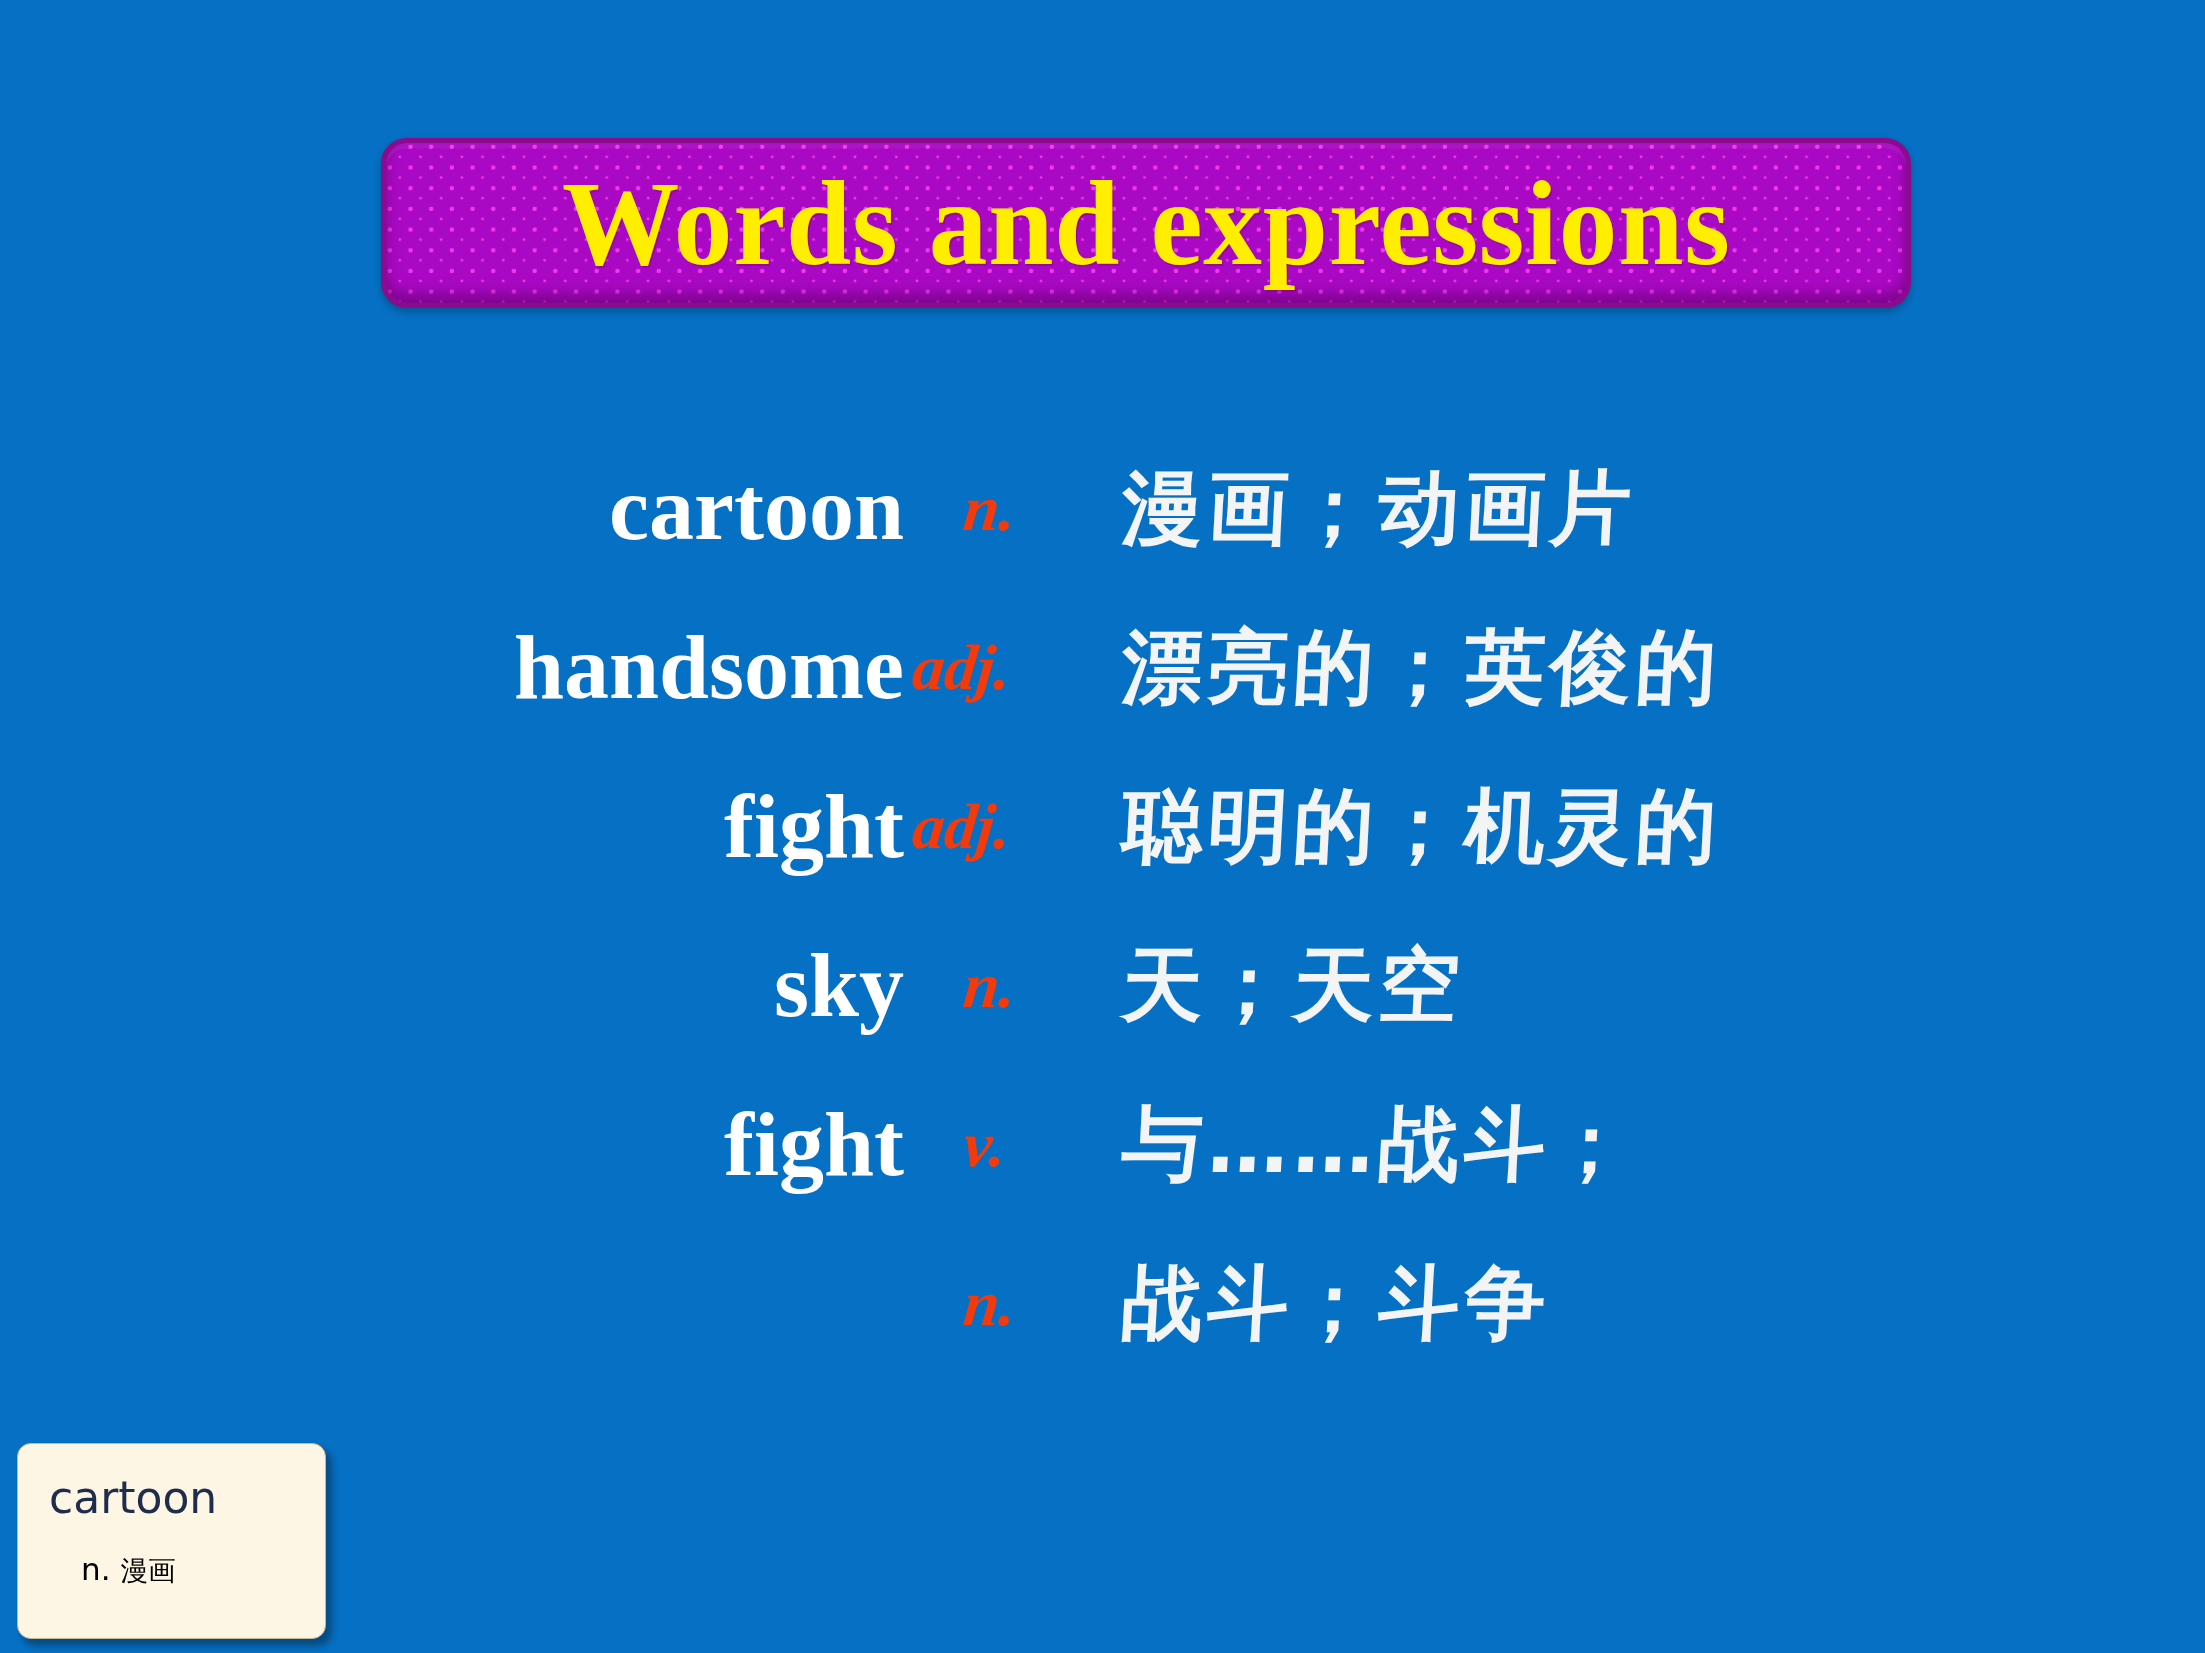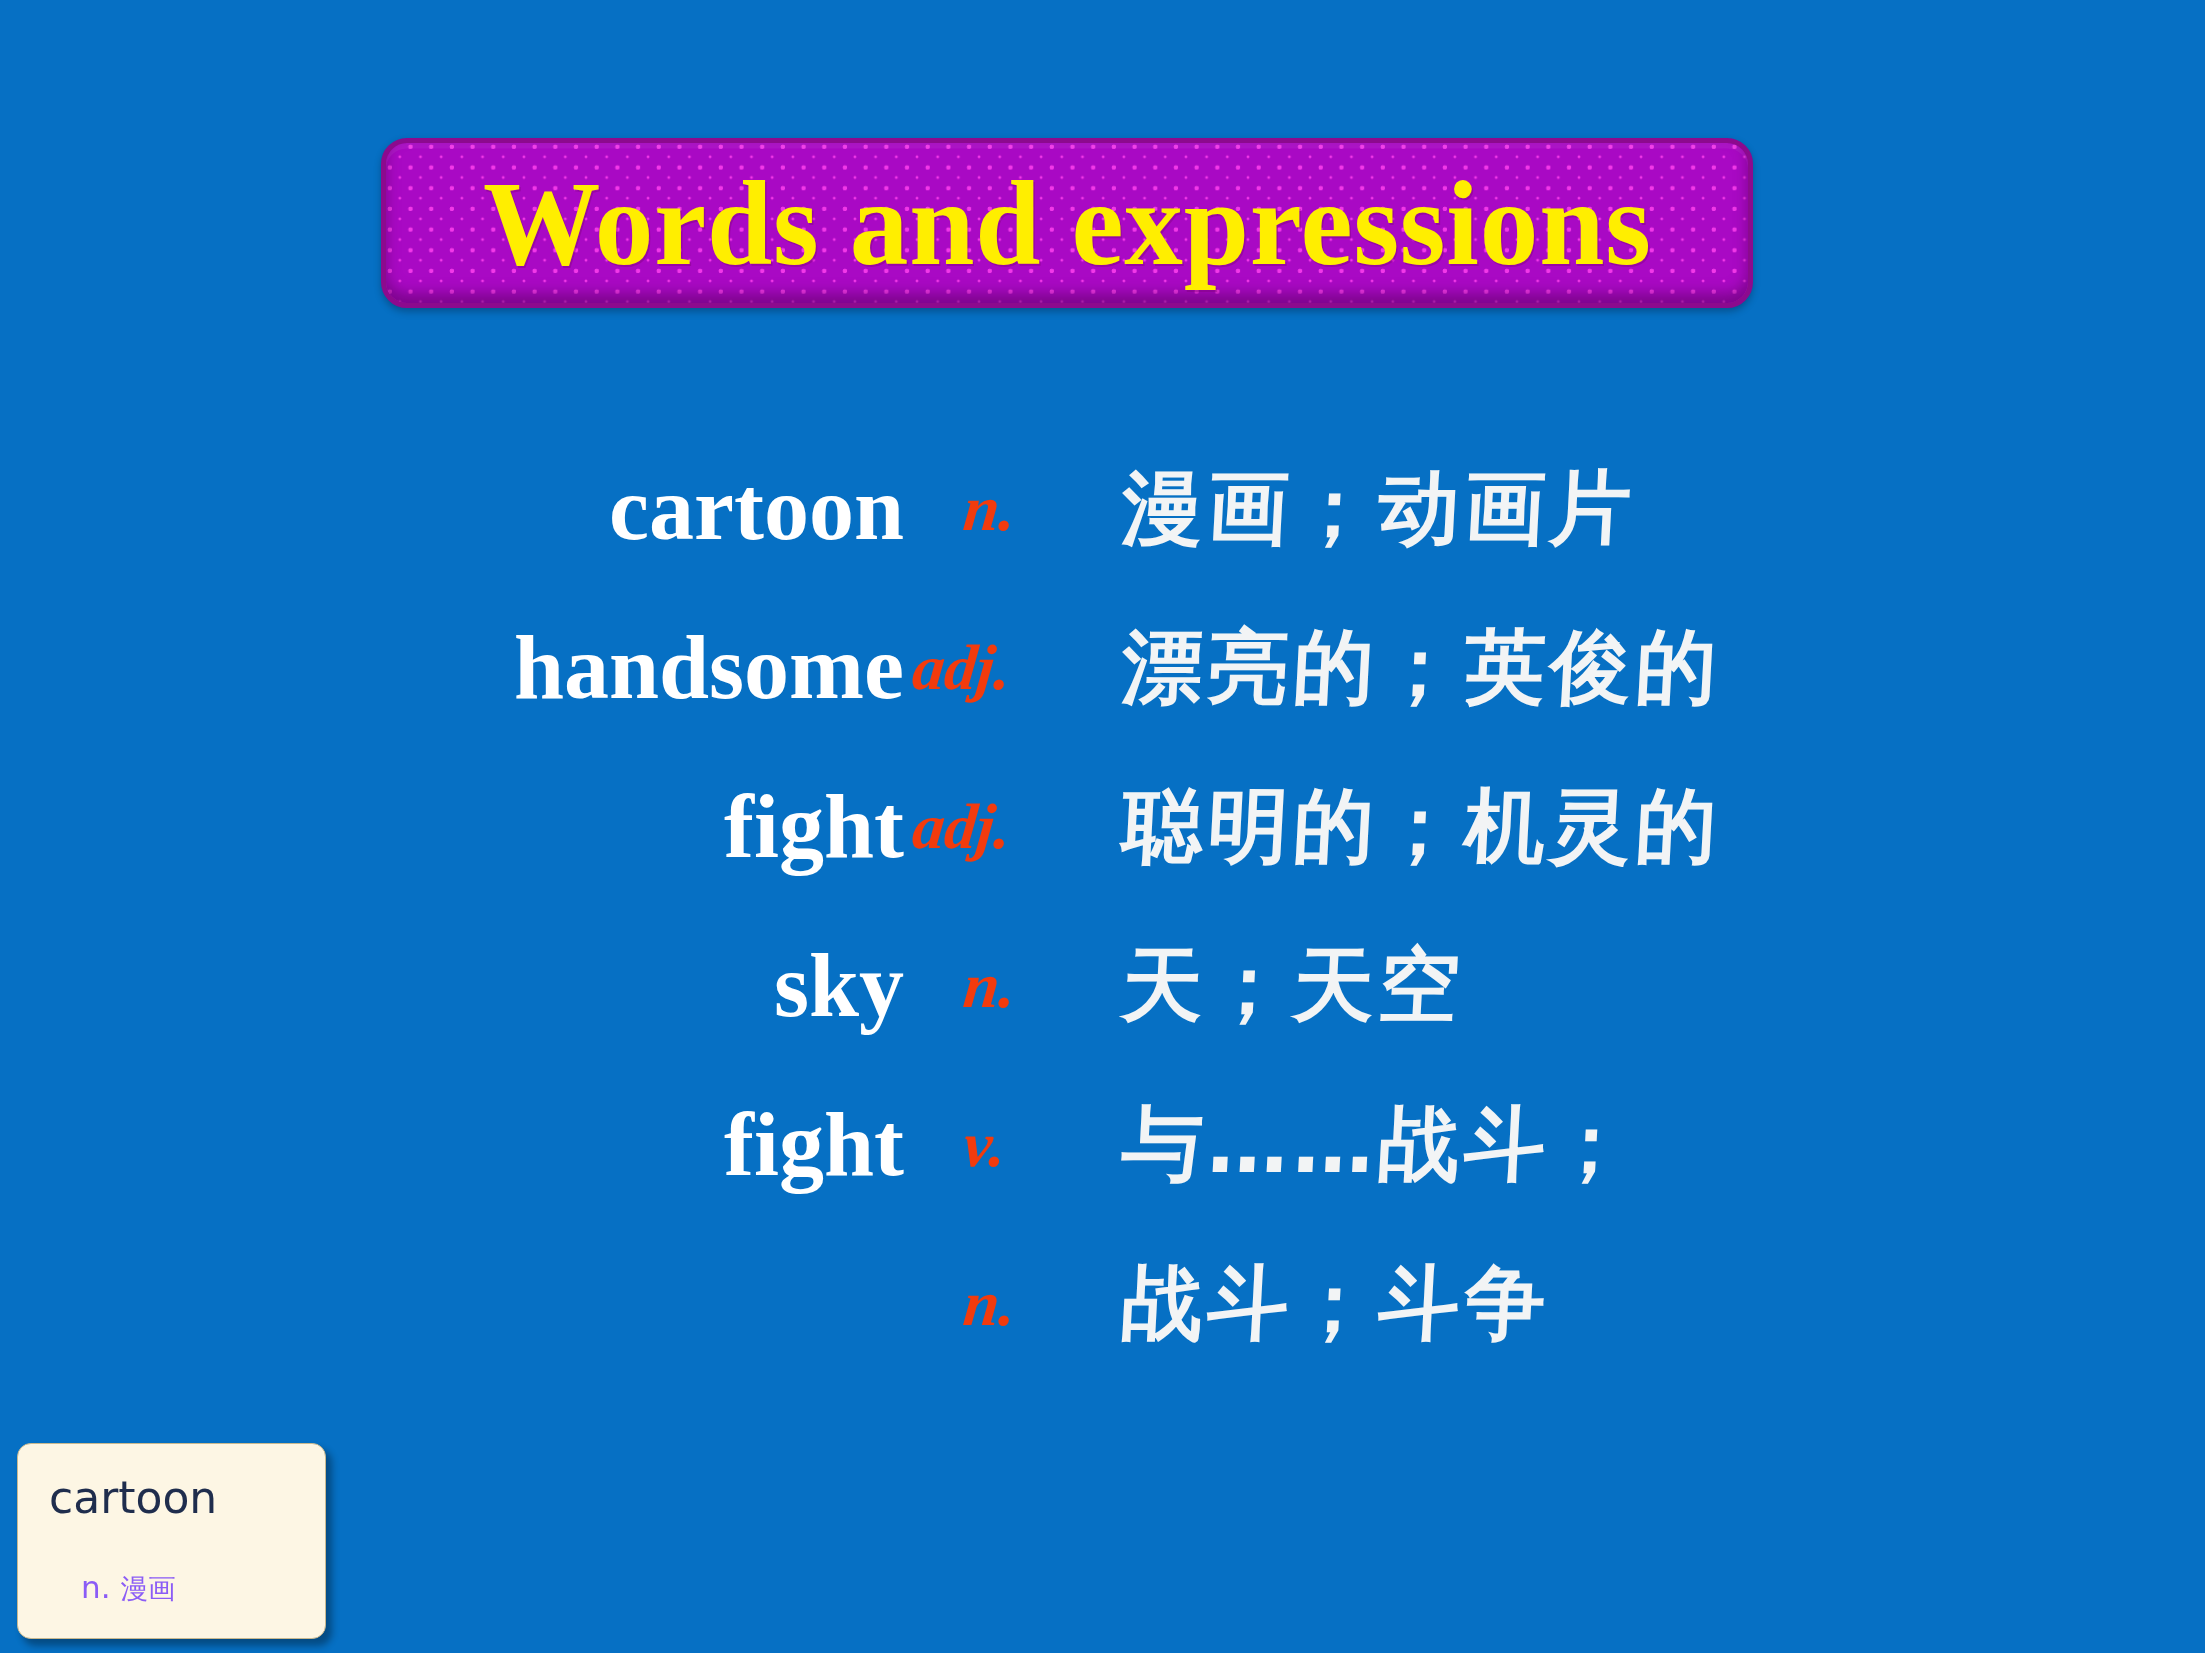--- a/index.html
+++ b/index.html
@@ -15,21 +15,21 @@
     background: #0670c4;
     overflow: hidden;
     font-family: "Liberation Serif", "DejaVu Serif", serif;
   }
 
   
   #title-banner {
     position: absolute;
     left: 381px;
     top: 138px;
-    width: 1372px;
+    width: 1530px;
     height: 170px;
     box-sizing: border-box;
     border-radius: 26px;
     background-color: #a909c4;
     background-image:
       radial-gradient(circle at 3.8px 3.8px, #f238e8 2px, rgba(242,56,232,0) 2.5px),
       radial-gradient(circle at 13.8px 13.8px, #f238e8 1.2px, rgba(242,56,232,0) 1.7px);
     background-size: 20.7px 20.7px, 20.7px 20.7px;
     border: 5.4px solid #8c0a8e;
     box-shadow:
@@ -128,24 +128,24 @@
     padding: 32px 0 0 31px;
     font-family: "DejaVu Sans", "Liberation Sans", sans-serif;
   }
   #tooltip-word {
     color: #1f2d4d;
     font-size: 44px;
     line-height: 1;
     font-weight: normal;
   }
   #tooltip-def {
-    color: #8b5cf6;
+    color: #000000;
     font-size: 31px;
     line-height: 1;
-    margin-top: 52px;
+    margin-top: 34px;
     padding-left: 32px;
     white-space: nowrap;
   }
   #tooltip-def .tt-pos { font-size: 31px; }
   #tooltip-def .tt-cn  { font-size: 27.6px; }
 </style>
 </head>
 <body>
 
 <div id="slide">

